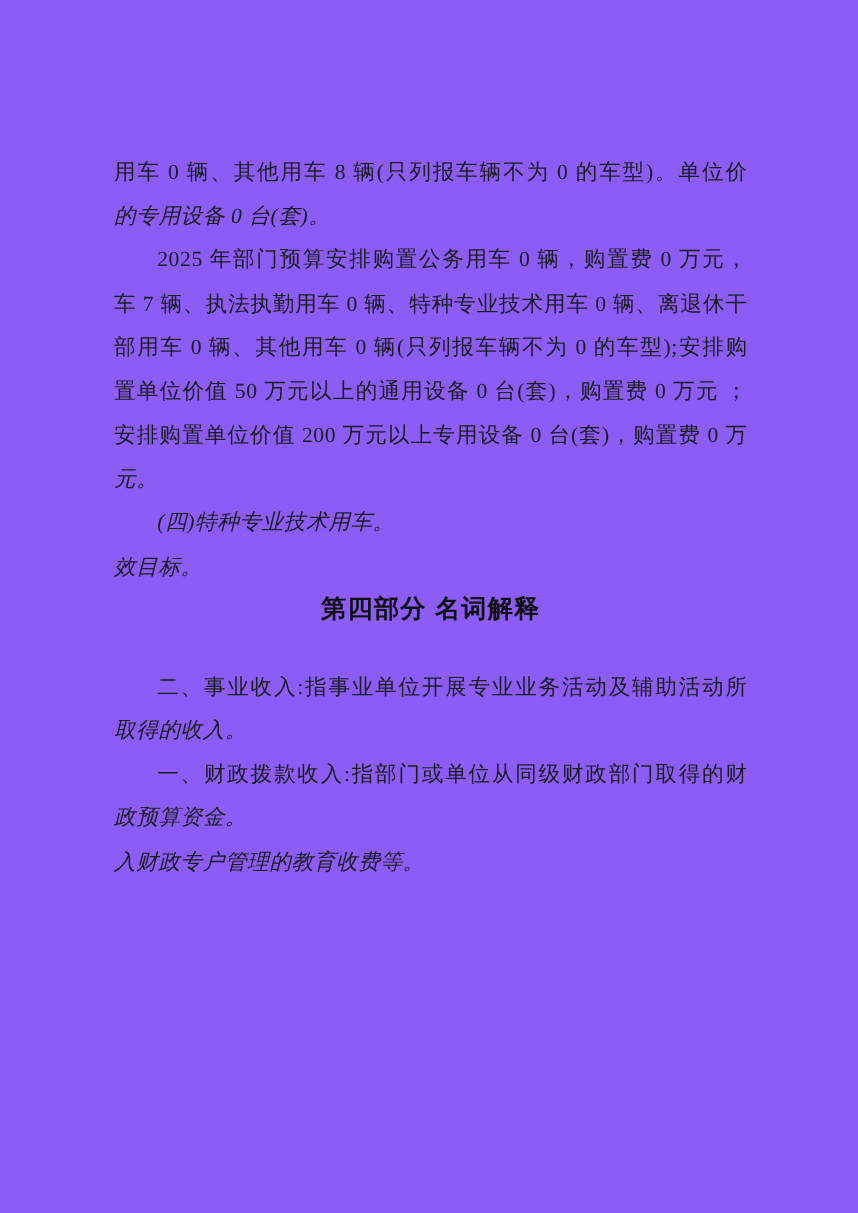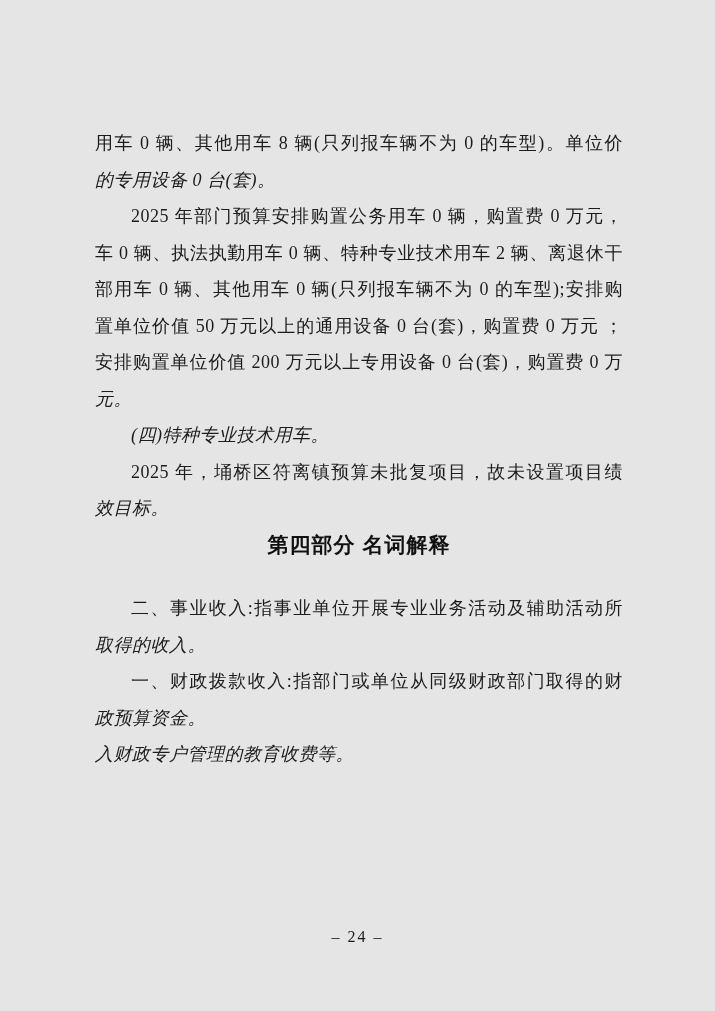--- a/index.html
+++ b/index.html
@@ -4,21 +4,21 @@
 <style>
   html, body {
     margin: 0;
     padding: 0;
     background: #ffffff;
   }
   .page {
     position: relative;
     width: 715px;
     height: 1011px;
-    background: #e5e5e5;
+    background: #8b5cf6;
     overflow: hidden;
     font-family: "Liberation Serif", "DejaVu Serif", serif;
   }
   .content {
     position: absolute;
     left: 95px;
     top: 125px;
     width: 528px;
     color: #1c1c1c;
     font-size: 18px;
@@ -68,40 +68,38 @@
 <body>
 
 <div class="page">
   <div class="content" id="content">
       <div class="para">
         <div class="line">用车 0 辆、其他用车 8 辆(只列报车辆不为 0 的车型)。单位价</div>
         <div class="line last">的专用设备 0 台(套)。</div>
       </div>
       <div class="para">
         <div class="line indent">2025 年部门预算安排购置公务用车 0 辆，购置费 0 万元，</div>
-        <div class="line">车 0 辆、执法执勤用车 0 辆、特种专业技术用车 2 辆、离退休干</div>
+        <div class="line">车 7 辆、执法执勤用车 0 辆、特种专业技术用车 0 辆、离退休干</div>
         <div class="line">部用车 0 辆、其他用车 0 辆(只列报车辆不为 0 的车型);安排购</div>
         <div class="line">置单位价值 50 万元以上的通用设备 0 台(套)，购置费 0 万元 ；</div>
         <div class="line">安排购置单位价值 200 万元以上专用设备 0 台(套)，购置费 0 万</div>
         <div class="line last">元。</div>
       </div>
       <div class="para">
         <div class="line last indent">(四)特种专业技术用车。</div>
       </div>
       <div class="para">
-        <div class="line indent">2025 年，埇桥区符离镇预算未批复项目，故未设置项目绩</div>
         <div class="line last">效目标。</div>
       </div>
       <div class="heading">第四部分 名词解释</div>
       <div class="para">
         <div class="line indent">二、事业收入:指事业单位开展专业业务活动及辅助活动所</div>
         <div class="line last">取得的收入。</div>
       </div>
       <div class="para">
         <div class="line indent">一、财政拨款收入:指部门或单位从同级财政部门取得的财</div>
         <div class="line last">政预算资金。</div>
       </div>
       <div class="para">
         <div class="line last">入财政专户管理的教育收费等。</div>
       </div>
     </div>
-  <div class="footer">– 24 –</div>
 </div>
 
 </body></html>

